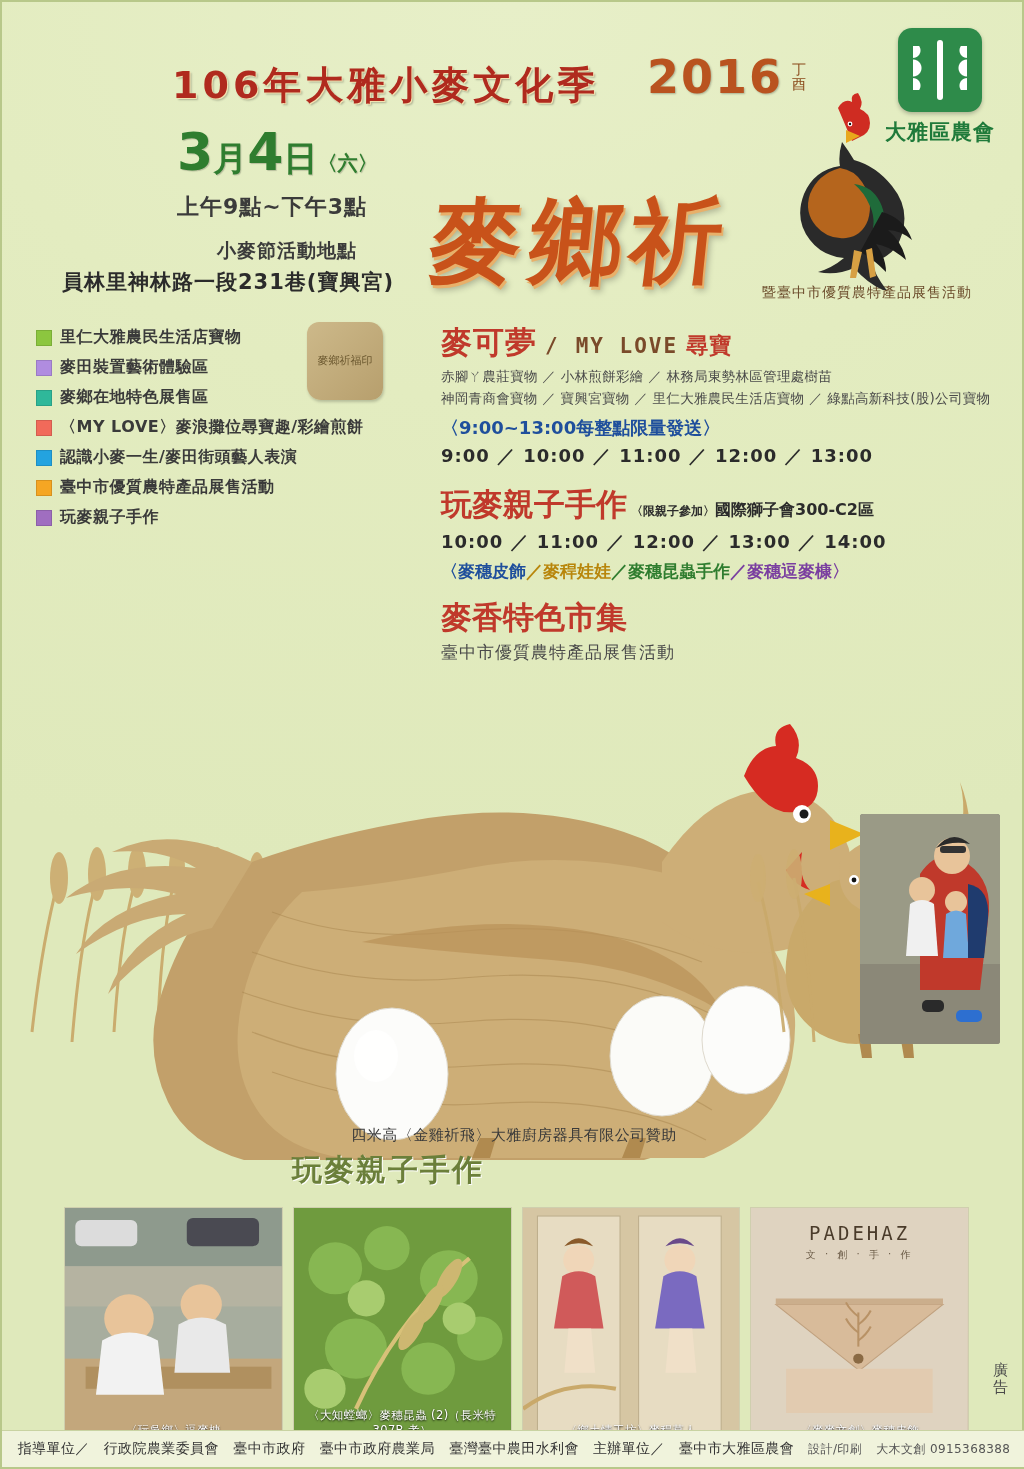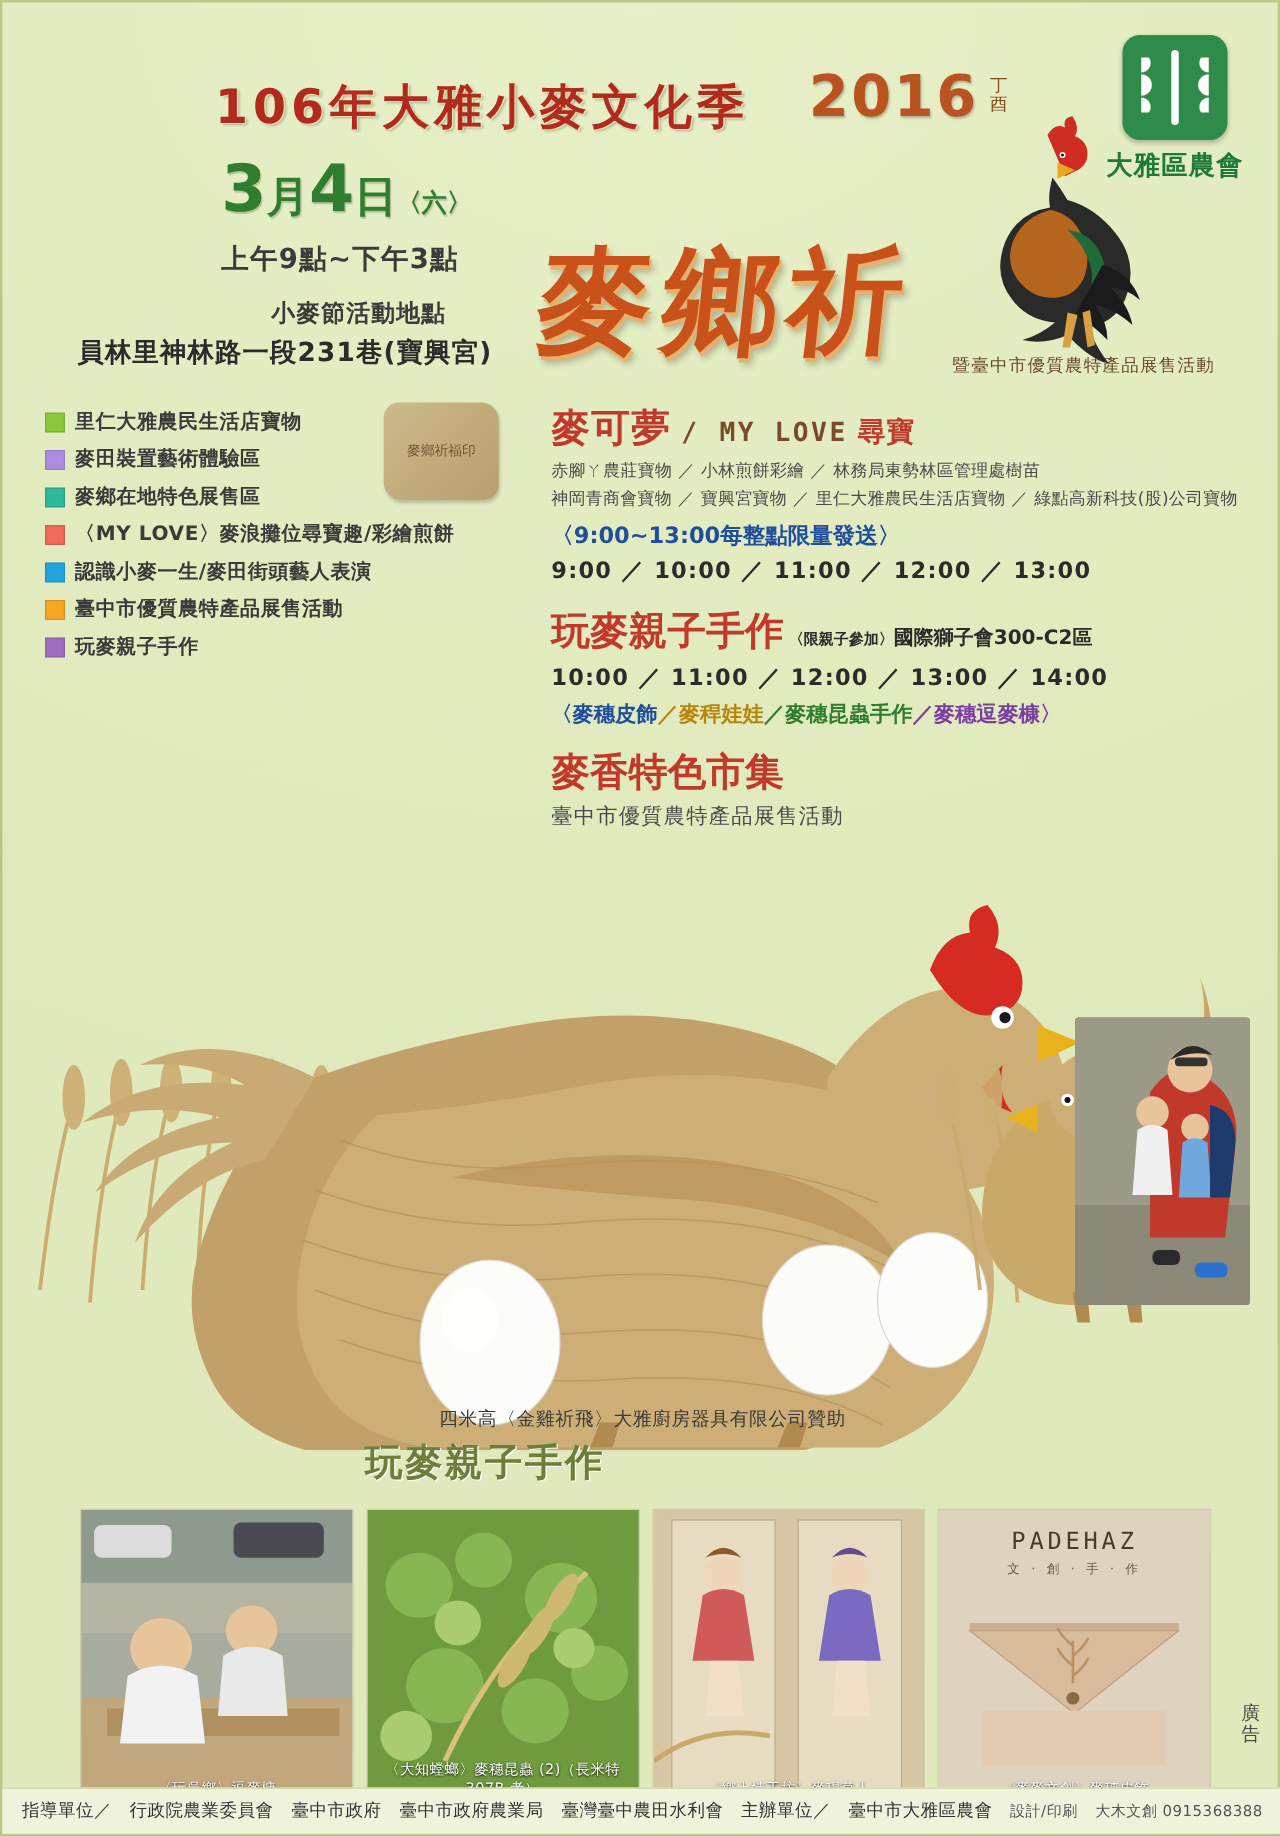--- a/index.html
+++ b/index.html
@@ -93,21 +93,21 @@
   .logo-text{font-size:21px;font-weight:bold;color:#1f7a3a;margin-top:6px;letter-spacing:1px;}
   
   .rooster{position:absolute;left:740px;top:88px;width:180px;height:200px;}
   
   .legend{position:absolute;left:34px;top:325px;width:350px;}
   .legend-item{display:flex;align-items:center;margin-bottom:9px;}
   .legend-sq{width:14px;height:14px;margin-right:8px;flex:0 0 auto;border:1px solid rgba(0,0,0,.12);}
   .legend-tx{font-size:16px;color:#3a3a3a;font-weight:bold;letter-spacing:.5px;}
   
   .stamp{
-    position:absolute;left:305px;top:320px;width:92px;height:78px;
+    position:absolute;left:305px;top:320px;width:76px;height:78px;
     background:linear-gradient(135deg,#cdb98a,#b79f6d);
     border-radius:12px 14px 12px 14px;
     box-shadow:1px 2px 3px rgba(0,0,0,.2);
     color:#6d5a31;font-size:11px;display:flex;align-items:center;justify-content:center;
     text-align:center;line-height:1.3;
   }
   
   .prog{position:absolute;left:439px;top:320px;width:580px;}
   .p-h1{font-size:31px;font-weight:bold;color:#c0392b;letter-spacing:1px;display:flex;align-items:baseline;}
   .p-h1 .en{font-size:21px;color:#7a4a2a;margin:0 8px;letter-spacing:2px;font-family:"DejaVu Sans Mono","Liberation Mono",monospace;}

